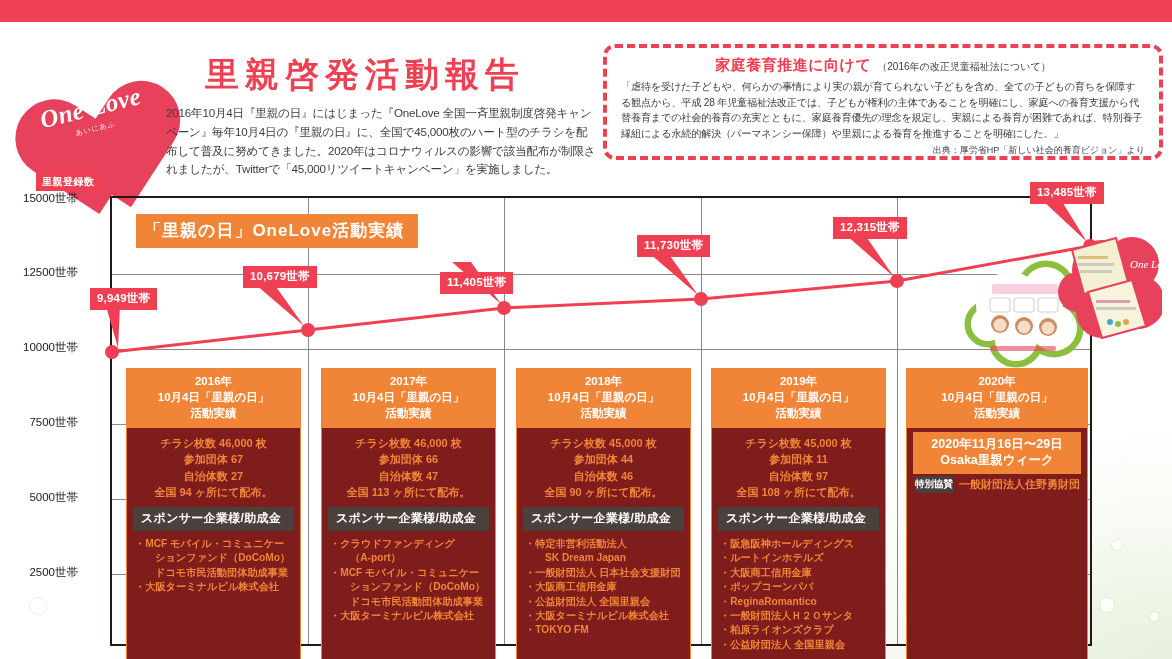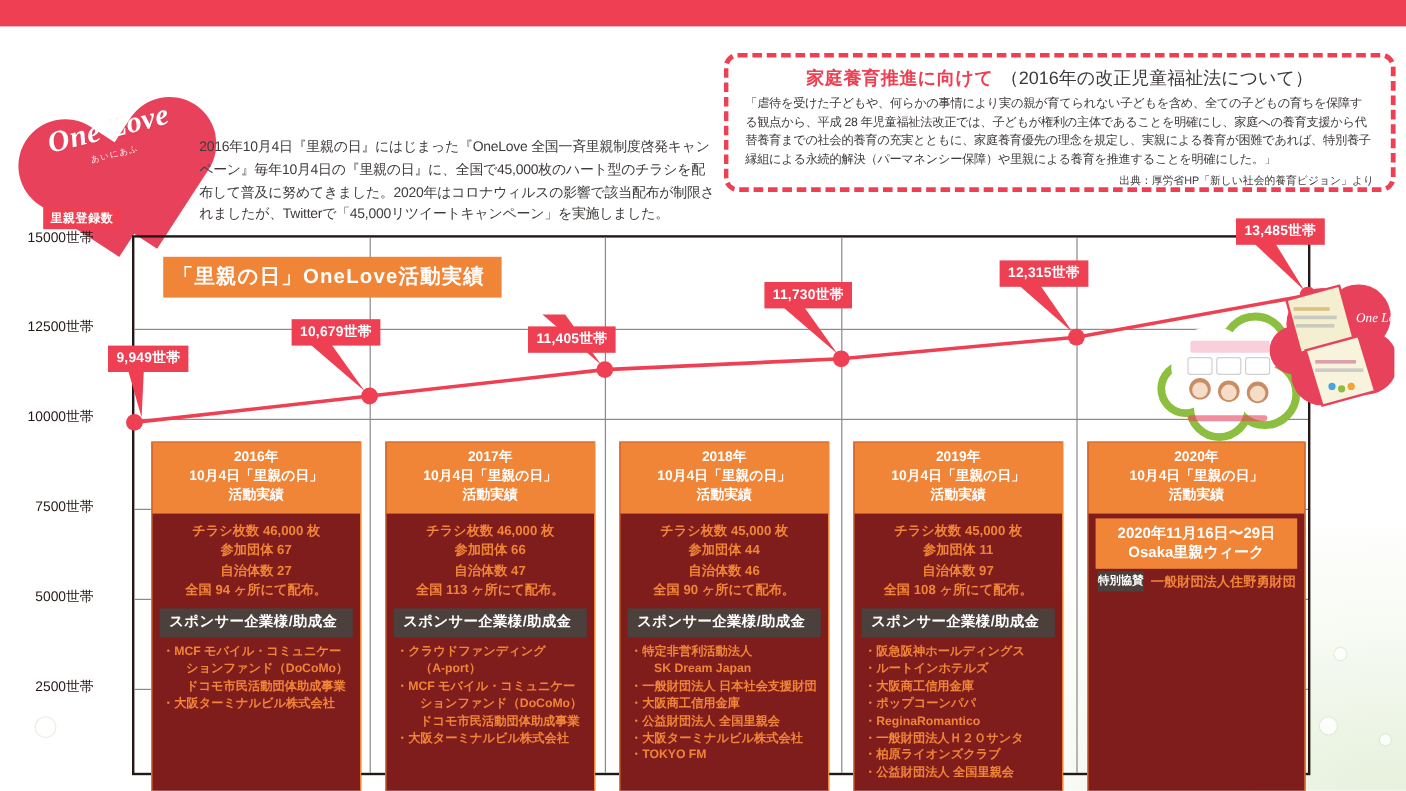--- a/index.html
+++ b/index.html
@@ -36,32 +36,32 @@
   .logo-text { position: absolute; left: 26px; top: 66px; width: 116px; text-align: center;
                transform: rotate(-14deg); color: #fff; z-index: 4; pointer-events: none; }
   .logo-text .l1 { font-family: "Liberation Serif", serif; font-style: italic;
                    font-size: 25px; font-weight: 700; letter-spacing: .5px; display: block;
                    text-shadow: 0 1px 1px rgba(0,0,0,.08); }
   .logo-text .l2 { font-size: 7px; letter-spacing: 1px; display: block; margin-top: 2px; opacity: .92; }
 
   
   .page-title { position: absolute; left: 205px; top: 52px; width: 390px;
                 font-size: 34px; font-weight: 700; color: #ee4052; letter-spacing: 6px; }
-  .lead { position: absolute; left: 166px; top: 114px; width: 432px;
+  .lead { position: absolute; left: 166px; top: 104px; width: 432px;
           font-size: 11.6px; line-height: 1.62; color: #3e3a39; letter-spacing: -.2px; }
 
   
   .note {
     position: absolute; left: 603px; top: 44px; width: 560px; height: 116px;
     border: 4px dashed #ee4052; border-radius: 12px; background: #fff;
     padding: 8px 14px 6px 14px;
   }
   .note-head { text-align: center; margin-bottom: 4px; }
   .note-head .nt { font-size: 15px; font-weight: 700; color: #ee4052; letter-spacing: .5px; }
-  .note-head .ns { font-size: 15px; color: #3e3a39; margin-left: 6px; }
+  .note-head .ns { font-size: 10px; color: #3e3a39; margin-left: 6px; }
   .note-body { font-size: 10.2px; line-height: 1.52; color: #3e3a39; letter-spacing: -.25px; }
   .note-src { font-size: 9px; color: #3e3a39; text-align: right; margin-top: 3px; }
 
   
   .axis-badge { position: absolute; left: 36px; top: 173px; background: #ee4052; color: #fff;
                 font-size: 10px; font-weight: 700; padding: 2px 6px; letter-spacing: .5px; }
 
   
   .chart { position: absolute; left: 110px; top: 196px; width: 982px; height: 450px;
            border-left: 2.5px solid #231815; border-right: 2.5px solid #231815;
@@ -125,20 +125,21 @@
   <div class="topbar"></div>
 
   <div class="logo-wrap">
     <div class="heart"></div>
     <div class="logo-text">
       <span class="l1">One Love</span>
       <span class="l2">あいにあふ</span>
     </div>
   </div>
 
+  <div class="page-title">里親啓発活動報告</div>
   <div class="lead">2016年10月4日『里親の日』にはじまった『OneLove 全国一斉里親制度啓発キャンペーン』毎年10月4日の『里親の日』に、全国で45,000枚のハート型のチラシを配布して普及に努めてきました。2020年はコロナウィルスの影響で該当配布が制限されましたが、Twitterで「45,000リツイートキャンペーン」を実施しました。</div>
 
   <div class="note">
     <div class="note-head">
       <span class="nt">家庭養育推進に向けて</span><span class="ns">（2016年の改正児童福祉法について）</span>
     </div>
     <div class="note-body">「虐待を受けた子どもや、何らかの事情により実の親が育てられない子どもを含め、全ての子どもの育ちを保障する観点から、平成 28 年児童福祉法改正では、子どもが権利の主体であることを明確にし、家庭への養育支援から代替養育までの社会的養育の充実とともに、家庭養育優先の理念を規定し、実親による養育が困難であれば、特別養子縁組による永続的解決（パーマネンシー保障）や里親による養育を推進することを明確にした。」</div>
     <div class="note-src">出典：厚労省HP「新しい社会的養育ビジョン」より</div>
   </div>
 

